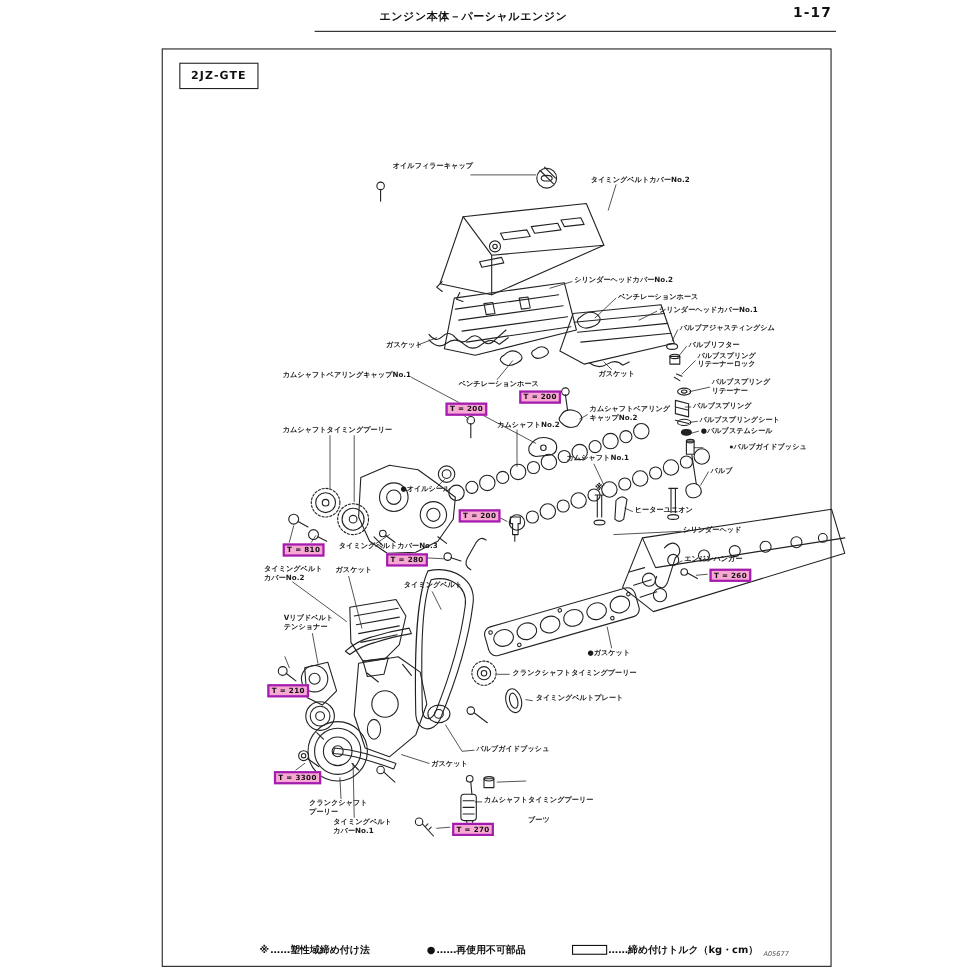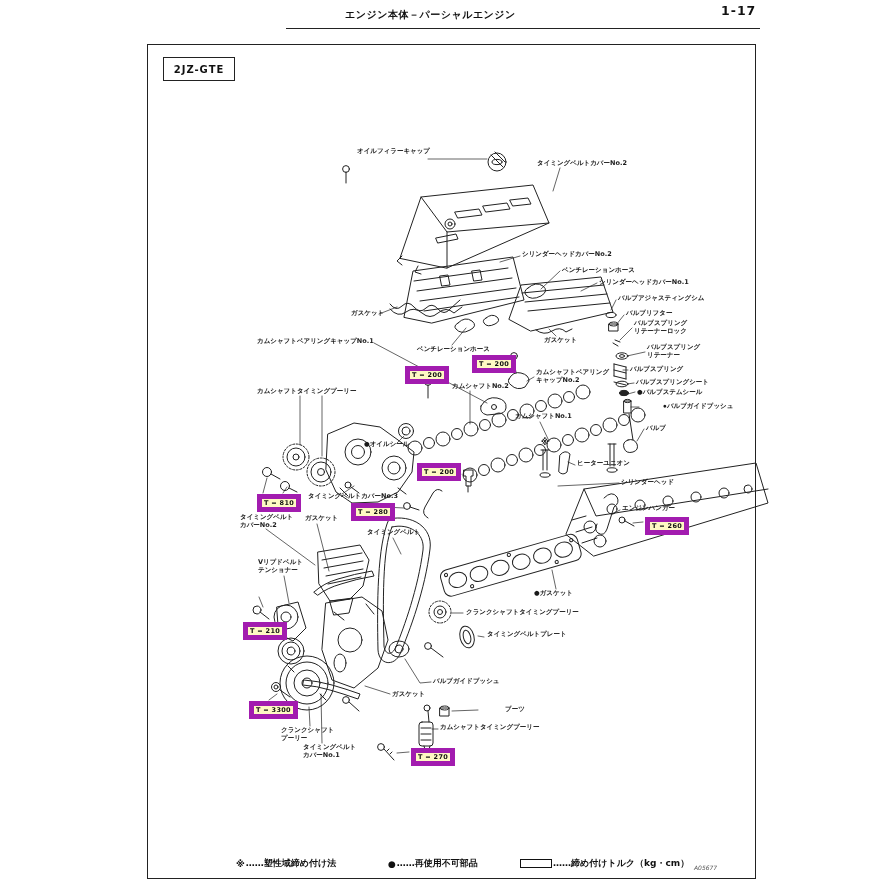--- a/index.html
+++ b/index.html
@@ -11,22 +11,22 @@
   .page-num{position:absolute;left:721px;top:3px;font-size:12.5px;font-weight:bold;letter-spacing:1px;}
   .title{position:absolute;left:345px;top:8px;font-size:10px;font-weight:bold;letter-spacing:.5px;}
   .header-rule{position:absolute;left:286px;top:28px;width:474px;border-top:1.6px solid #222;}
   .frame{position:absolute;left:147px;top:44px;width:607px;height:833px;border:1.3px solid #222;}
   .engine-code{position:absolute;left:163px;top:57px;width:70px;height:22px;border:1.2px solid #222;
     font-size:10px;font-weight:bold;letter-spacing:1px;display:flex;align-items:center;justify-content:center;}
   #art{position:absolute;left:0;top:0;}
   .lbl{position:absolute;font-size:6.5px;line-height:7.5px;font-weight:bold;color:#1a1a1a;
     white-space:pre-line;letter-spacing:0;}
   .marker{position:absolute;font-size:8px;font-weight:bold;color:#111;}
-  .torque{position:absolute;font-size:6.5px;line-height:8px;font-weight:bold;border:5px solid #a21caf;
-    background:#fef9c3;padding:0 2px;letter-spacing:.3px;white-space:nowrap;}
+  .torque{position:absolute;font-size:6.5px;line-height:8px;font-weight:bold;border:2px solid #a21caf;
+    background:#f9a8d4;padding:0 2px;letter-spacing:.3px;white-space:nowrap;}
   .legend-item{position:absolute;top:857px;font-size:9px;font-weight:bold;display:flex;align-items:center;}
   .legend-sym{margin-right:1px;}
   .box-glyph{display:inline-block;width:30px;height:7px;border:1px solid #111;margin-right:1px;}
   .drawing-code{position:absolute;left:694px;top:864px;font-size:6px;font-style:italic;color:#555;}
 </style>
 </head>
 <body>
 
 <span class="page-num">1-17</span>
 <span class="title">エンジン本体－パーシャルエンジン</span>
@@ -388,21 +388,21 @@
     <div class="lbl" style="left: 305px; top: 515px;">ガスケット</div>
     <div class="lbl" style="left: 367px; top: 529px;">タイミングベルト</div>
     <div class="lbl" style="left: 258px; top: 559px;">Vリブドベルト
  テンショナー</div>
     <div class="torque" style="left: 243px; top: 622px;">T = 210</div>
     <div class="lbl" style="left: 534px; top: 590px;">●ガスケット</div>
     <div class="lbl" style="left: 466px; top: 609px;">クランクシャフトタイミングプーリー</div>
     <div class="lbl" style="left: 487px; top: 631px;">タイミングベルトプレート</div>
     <div class="lbl" style="left: 433px; top: 678px;">バルブガイドブッシュ</div>
     <div class="lbl" style="left: 392px; top: 691px;">ガスケット</div>
-    <div class="lbl" style="left: 480px; top: 706px; margin-left: 25px;">ブーツ</div>
+    <div class="lbl" style="left: 480px; top: 742px;">ブーツ</div>
     <div class="lbl" style="left: 440px; top: 724px;">カムシャフトタイミングプーリー</div>
     <div class="torque" style="left: 411px; top: 748px;">T = 270</div>
     <div class="torque" style="left: 249px; top: 701px;">T = 3300</div>
     <div class="lbl" style="left: 281px; top: 727px;">クランクシャフト
 プーリー</div>
     <div class="lbl" style="left: 303px; top: 744px;">タイミングベルト
 カバーNo.1</div>
   </div>
 <div id="legend">
     <div class="legend-item" style="left: 236px;">

